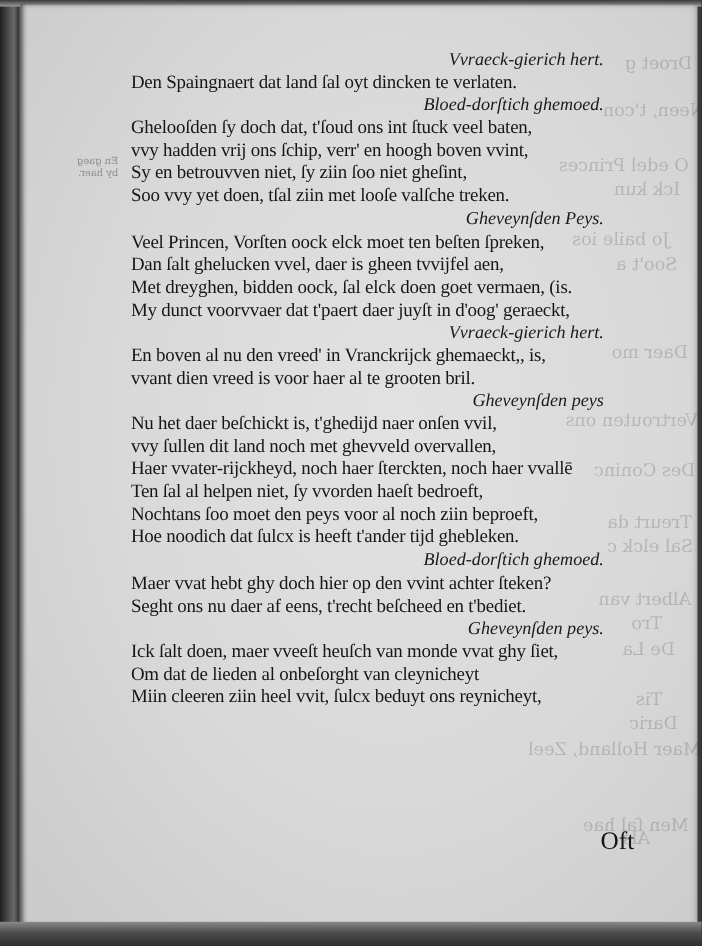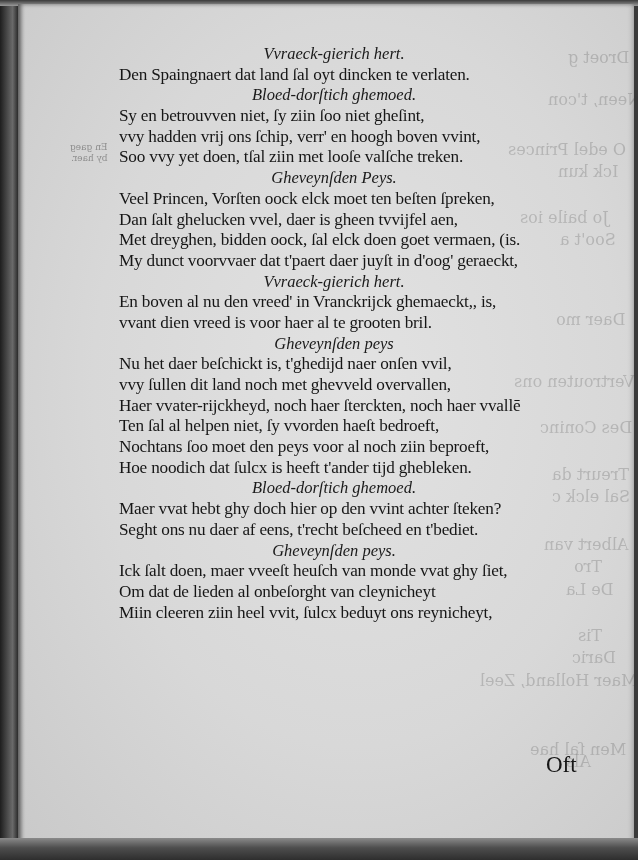--- a/index.html
+++ b/index.html
@@ -76,21 +76,21 @@
       letter-spacing: -0.2px;
     }
     .speaker {
       font-family: "Liberation Serif", "DejaVu Serif", serif;
       font-style: italic;
       font-size: 16.5px;
       line-height: 20.7px;
       height: 20.7px;
       color: #1a1a1a;
       white-space: nowrap;
-      text-align: center;
+      text-align: right;
       padding-right: 40px;
     }
     .catchword {
       position: absolute;
       left: 546px;
       top: 752px;
       font-family: "Liberation Serif", "DejaVu Serif", serif;
       font-size: 23px;
       color: #161616;
     }
@@ -128,22 +128,23 @@
       <div class="bleed" style="left: 572px; top: 648px;">Daric</div>
       <div class="bleed" style="left: 480px; top: 671px;">Maer Holland, Zeel</div>
       <div class="bleed" style="left: 530px; top: 740px;">Men ſal hae</div>
       <div class="bleed" style="left: 566px; top: 752px;">Als</div>
     </div>
 
   <div class="text-block" id="text-block">
       <div class="speaker">Vvraeck-gierich hert.</div>
       <div class="line">Den Spaingnaert dat land ſal oyt dincken te verlaten.</div>
       <div class="speaker">Bloed-dorſtich ghemoed.</div>
+      <div class="line">Ghelooſden ſy doch dat, t'ſoud ons int ſtuck veel baten,</div>
+      <div class="line">vvy hadden vrij ons ſchip, verr' en hoogh boven vvint,</div>
       <div class="line">Sy en betrouvven niet, ſy ziin ſoo niet gheſint,</div>
-      <div class="line">vvy hadden vrij ons ſchip, verr' en hoogh boven vvint,</div>
       <div class="line">Soo vvy yet doen, tſal ziin met looſe valſche treken.</div>
       <div class="speaker">Gheveynſden Peys.</div>
       <div class="line">Veel Princen, Vorſten oock elck moet ten beſten ſpreken,</div>
       <div class="line">Dan ſalt ghelucken vvel, daer is gheen tvvijfel aen,</div>
       <div class="line">Met dreyghen, bidden oock, ſal elck doen goet vermaen, (is.</div>
       <div class="line">My dunct voorvvaer dat t'paert daer juyſt in d'oog' geraeckt,</div>
       <div class="speaker">Vvraeck-gierich hert.</div>
       <div class="line">En boven al nu den vreed' in Vranckrijck ghemaeckt,, is,</div>
       <div class="line">vvant dien vreed is voor haer al te grooten bril.</div>
       <div class="speaker">Gheveynſden peys</div>

